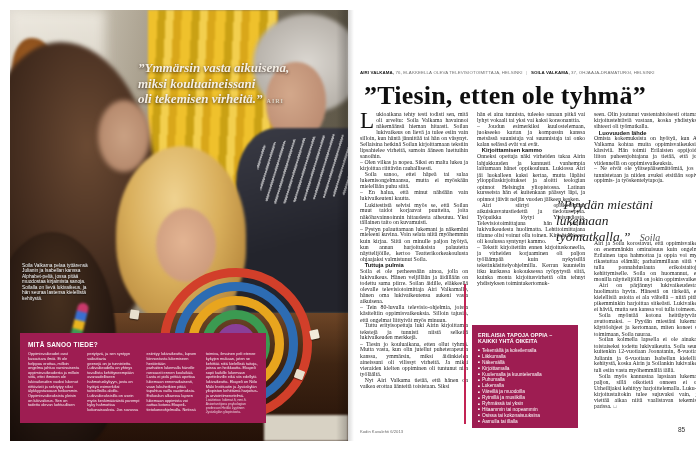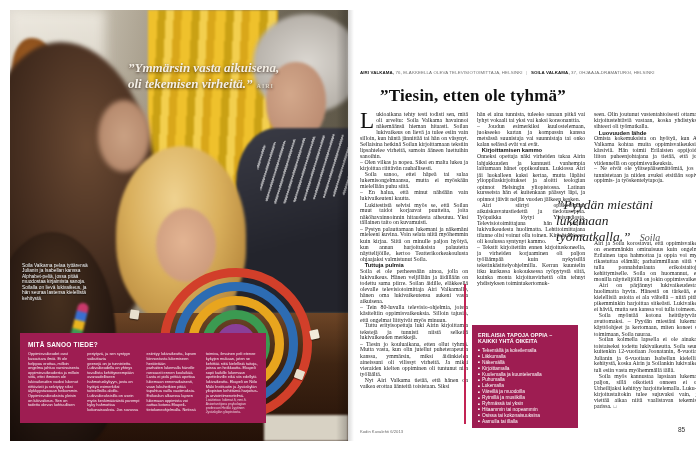--- a/index.html
+++ b/index.html
@@ -29,41 +29,41 @@
   .r2{inset:14px;border:9px solid #2d6cb3;}
   .r3{inset:28px;border:9px solid #e8a51e;}
   .r4{inset:42px;border:9px solid #3b9a51;}
   .r5{inset:56px;border:9px solid #8a3f98;background:#e9e2d2;}
   .tile{position:absolute;width:9px;height:9px;background:#e8e0ce;border-radius:1px;box-shadow:0 1px 1px rgba(0,0,0,.5);}
   .t1{left:120px;top:300px;transform:rotate(8deg);}
   .t2{left:300px;top:320px;transform:rotate(-12deg);background:#f2eada;}
   .t3{left:285px;top:360px;transform:rotate(20deg);}
   .ph-gamebox{right:0;bottom:0;width:84px;height:26px;background:#d8d2c4;filter:blur(1px);}
 
-  .photo-quote{position:absolute;left:118px;top:50px;width:215px;color:#f4efe6;font-family:"Liberation Serif",serif;font-style:italic;font-weight:bold;font-size:13px;line-height:15.5px;text-shadow:0 1px 3px rgba(40,20,10,.8);}
+  .photo-quote{position:absolute;left:128px;top:50px;width:215px;color:#f4efe6;font-family:"Liberation Serif",serif;font-style:italic;font-weight:bold;font-size:13px;line-height:15.5px;text-shadow:0 1px 3px rgba(40,20,10,.8);}
   .photo-quote .attr{font-size:6px;font-style:normal;font-weight:bold;letter-spacing:1px;margin-left:4px;color:#ded7c8;}
   .photo-caption{position:absolute;left:12px;top:252px;width:66px;height:72px;overflow:hidden;}
   .photo-caption .inner{width:132px;transform:scale(.5);transform-origin:0 0;font-family:"Liberation Sans",sans-serif;font-size:9.6px;line-height:11px;color:#fff;text-shadow:0 1px 2px rgba(0,0,0,.85);}
 
   .science-box{position:absolute;left:10px;top:323px;width:246px;height:90px;background:var(--accent,#9e1d52);box-sizing:border-box;padding:8px 8px 5px;overflow:hidden;}
   .science-inner{width:460px;transform:scale(.5);transform-origin:0 0;color:#fff;font-family:"Liberation Sans",sans-serif;}
   .science-title{font-size:13px;font-weight:bold;letter-spacing:.4px;margin:0 0 6px;}
   .science-cols{columns:4;column-gap:14px;font-size:7.9px;line-height:9.3px;height:134px;color:rgba(255,255,255,.93);}
   .science-cols p{margin:0 0 0;}
   .science-note{margin-top:7px;font-size:6.8px;line-height:8px;opacity:.85;}
 
   .gutter{position:absolute;left:336px;top:10px;width:18px;height:431px;background:linear-gradient(90deg,rgba(0,0,0,0) 0%,rgba(0,0,0,.20) 55%,rgba(0,0,0,0) 100%);pointer-events:none;}
 
   
   .kicker{position:absolute;left:360px;top:70px;width:334px;height:9px;overflow:visible;}
   .kicker .inner{width:668px;transform:scale(.5);transform-origin:0 0;font-family:"Liberation Sans",sans-serif;font-size:8.8px;letter-spacing:.2px;color:#6e6e6e;white-space:nowrap;}
   .kicker .name{color:#161616;font-weight:bold;}
   .kicker .sep{color:#aaa;margin:0 7px;}
 
-  .article-title{position:absolute;left:380px;top:84px;font-family:"Liberation Serif",serif;font-weight:bold;font-size:17px;line-height:23px;color:#0f0f0f;letter-spacing:.2px;}
+  .article-title{position:absolute;left:364px;top:84px;font-family:"Liberation Serif",serif;font-weight:bold;font-size:26px;line-height:23px;color:#0f0f0f;letter-spacing:.2px;}
 
   .col{position:absolute;overflow:hidden;}
   .col1{left:360px;top:111px;width:108px;height:320px;}
   .col2{left:477px;top:111px;width:108px;height:212px;}
   .col3a{left:594px;top:111px;width:103px;height:86px;}
   .col3b{left:594px;top:240px;width:103px;height:192px;}
   .coltext{width:206px;transform:scale(.525);transform-origin:0 0;font-family:"Liberation Serif",serif;font-size:11px;line-height:11.5px;text-align:justify;color:#1b1b1b;}
   .coltext p{margin:0;text-indent:9px;}
   .coltext p.flush{text-indent:0;}
   .subhead{font-family:"Liberation Sans",sans-serif;font-weight:bold;font-size:11px;line-height:12px;margin:11px 0 4px;text-indent:0;text-align:left;color:#101010;}
@@ -113,20 +113,21 @@
       <div class="ring r4"></div>
       <div class="ring r5"></div>
     </div>
     <div class="ph tile t1"></div>
     <div class="ph tile t2"></div>
     <div class="ph tile t3"></div>
     <div class="ph ph-gamebox"></div>
 
     <div class="photo-quote">
       <div>”Ymmärsin vasta aikuisena,</div>
+      <div>miksi kouluaineissani</div>
       <div><span>oli tekemisen virheitä.”</span><span class="attr">AIRI</span></div>
     </div>
 
     <div class="photo-caption">
       <div class="inner">Soila Valkama pelaa tyttärensä Julianin ja Isabellan kanssa Alphabet-peliä, jossa pitää muodostaa kirjaimista sanoja. Soilalla on lievä lukivaikeus, ja hän seuraa lastensa kielellistä kehitystä.</div>
     </div>
 
     <div class="science-box">
       <div class="science-inner">
         <div class="science-title">MITÄ SANOO TIEDE?</div>

